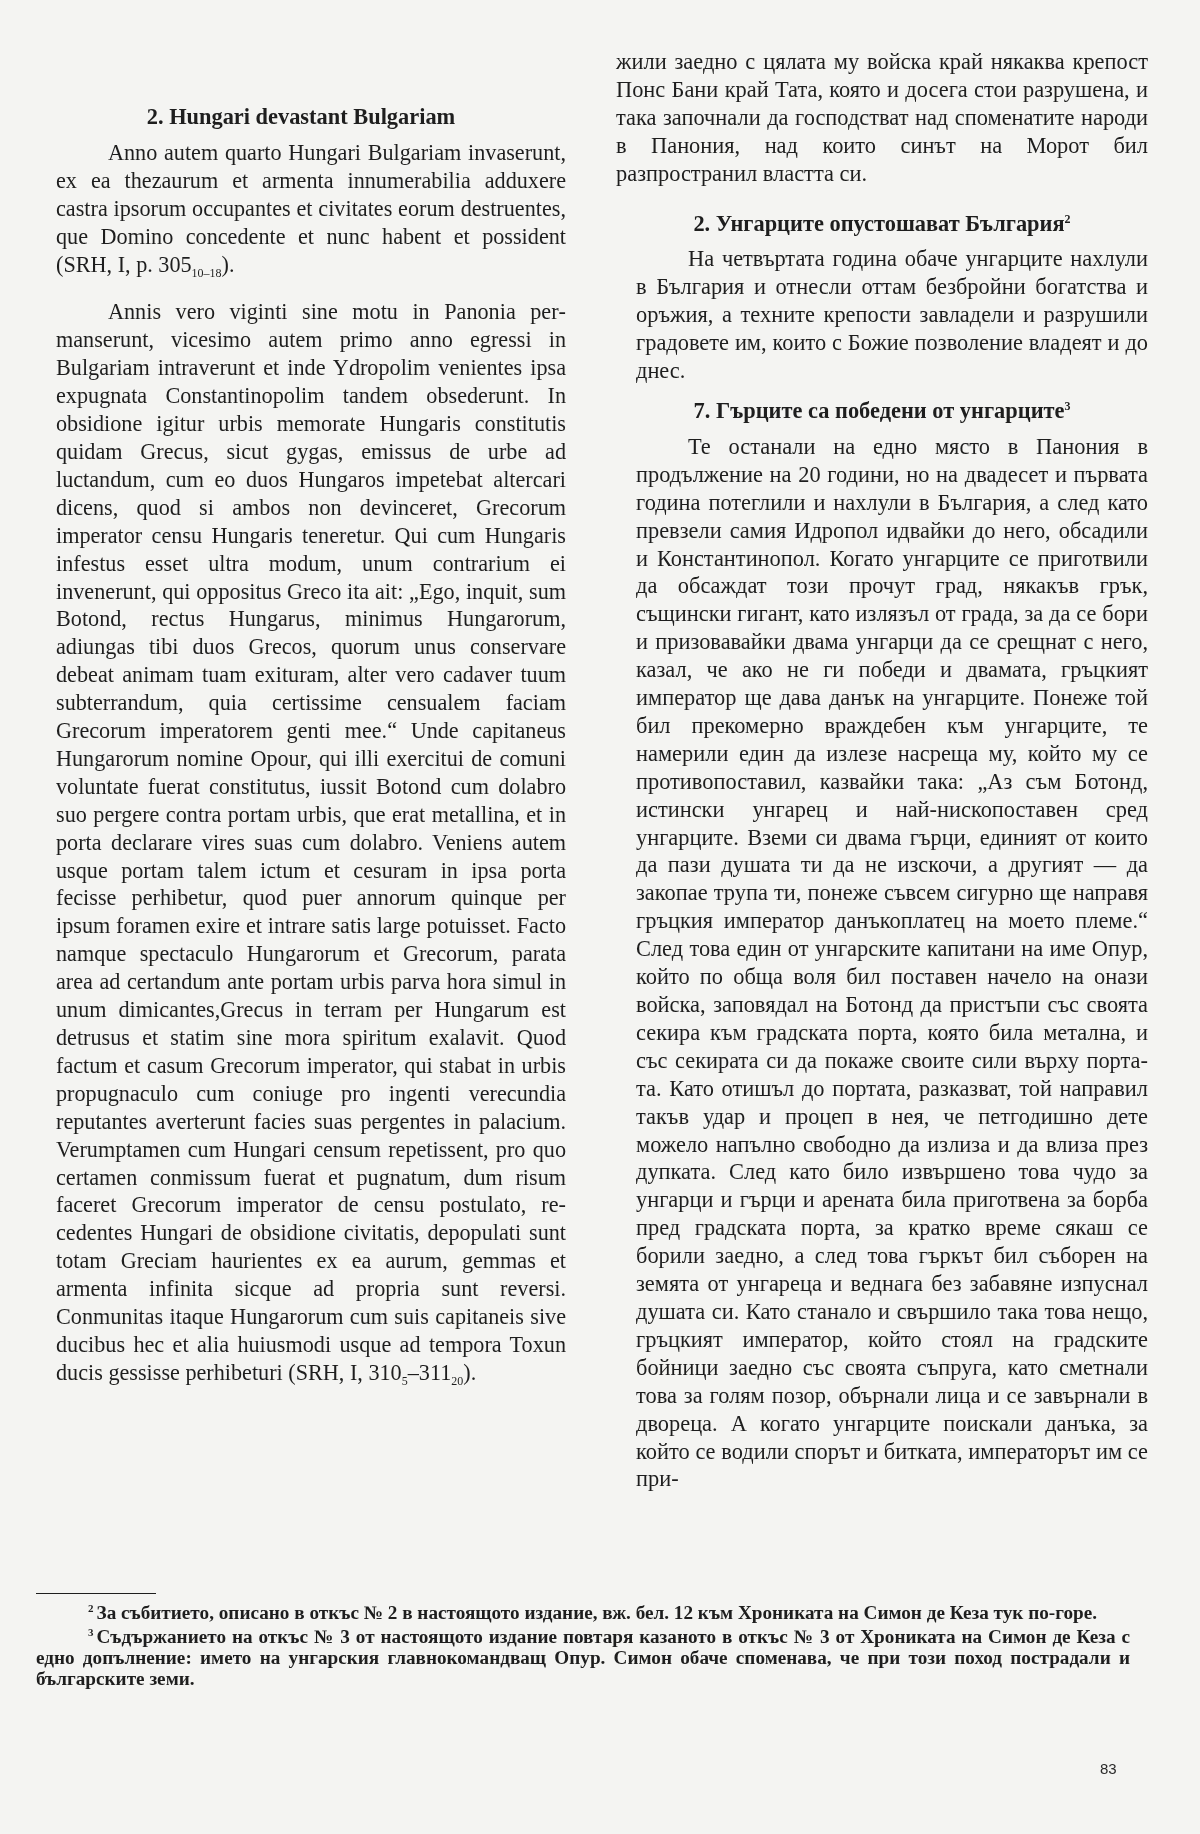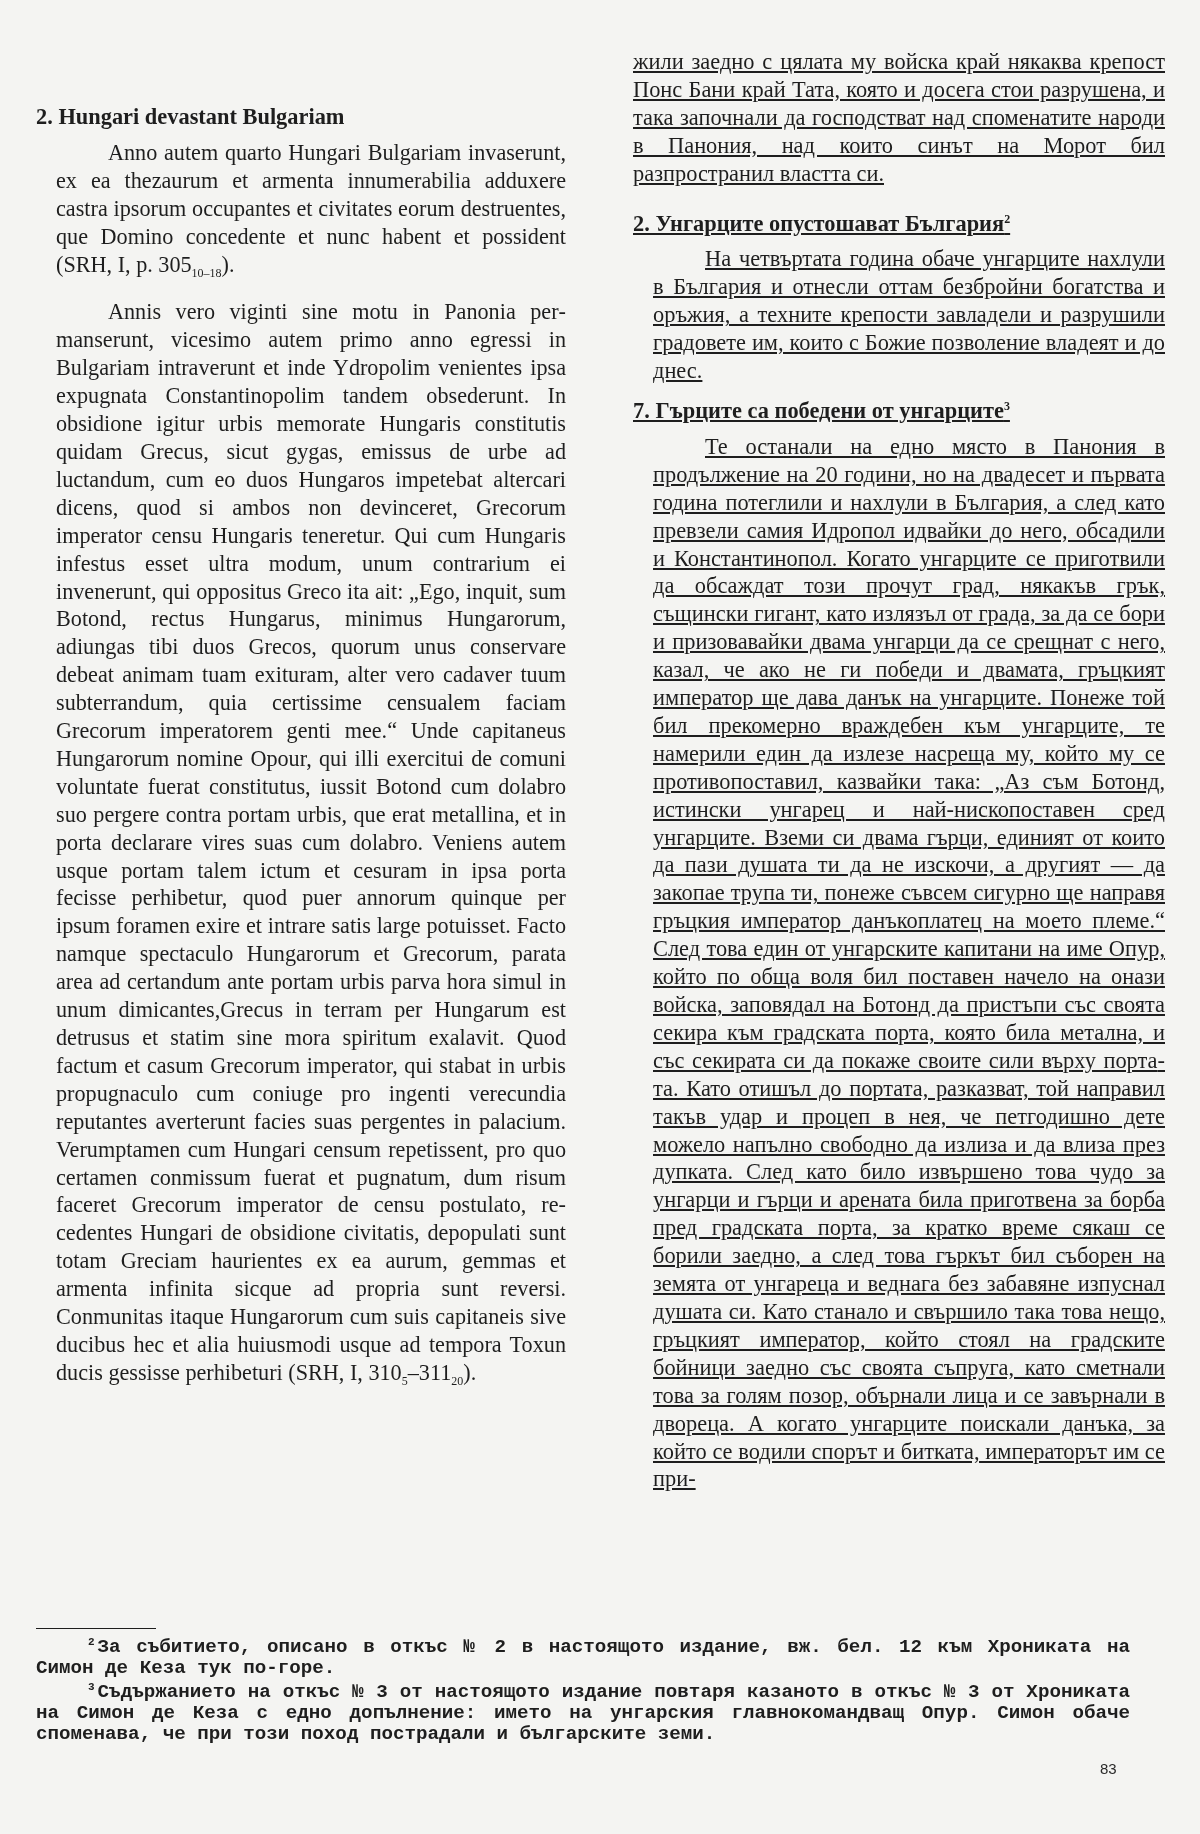--- a/index.html
+++ b/index.html
@@ -14,42 +14,41 @@
   .page { position: absolute; left: 0; top: 0; width: 1200px; height: 1834px; }
   .col {
     position: absolute;
     top: 48px;
     font-size: 22.2px;
     line-height: 27.9px;
     text-align: justify;
     hyphens: manual;
   }
   .col.left { left: 36px; width: 530px; }
-  .col.right { left: 633px; width: 532px; font-size: 22.4px; text-decoration: underline; }
+  .col.right { left: 616px; width: 532px; font-size: 22.4px; }
   .para { margin: 0; }
   .para.indent { text-indent: 52px; margin-left: 20px; }
   .heading {
     font-weight: bold;
     margin: 0;
     font-size: 22.4px;
-    text-align: left;
+    text-align: center;
   }
   sub { font-size: 12px; vertical-align: -5px; line-height: 0; }
   sup { font-size: 12px; vertical-align: 8px; line-height: 0; }
   .gap-lg { height: 55px; }
   .gap-md { height: 22px; }
   .gap-sm { height: 12px; }
   .gap-xs { height: 8px; }
   .footnotes {
     position: absolute;
-    left: 36px; top: 1628px; width: 1094px;
+    left: 36px; top: 1593px; width: 1094px;
     font-size: 19.2px; line-height: 21px;
     font-weight: bold;
     text-align: justify;
-    font-family: Liberation Mono, monospace;
   }
   .footnote-rule {
     width: 120px; height: 0;
     border-top: 1.5px solid #1e1e1e;
     margin: 0 0 8px 0;
   }
   .footnote { margin: 0 0 3px 0; text-indent: 52px; }
   .footnote .mark { font-size: 11px; vertical-align: 7px; line-height: 0; margin-right: 3px; }
   .page-number {
     position: absolute;

